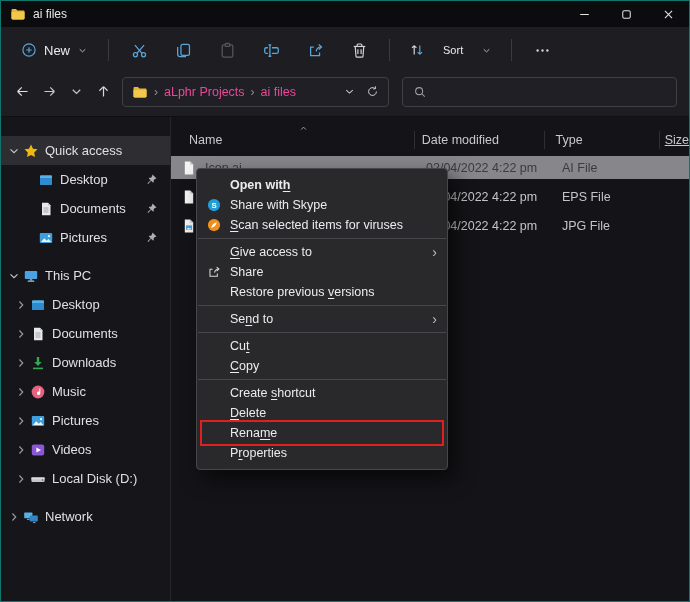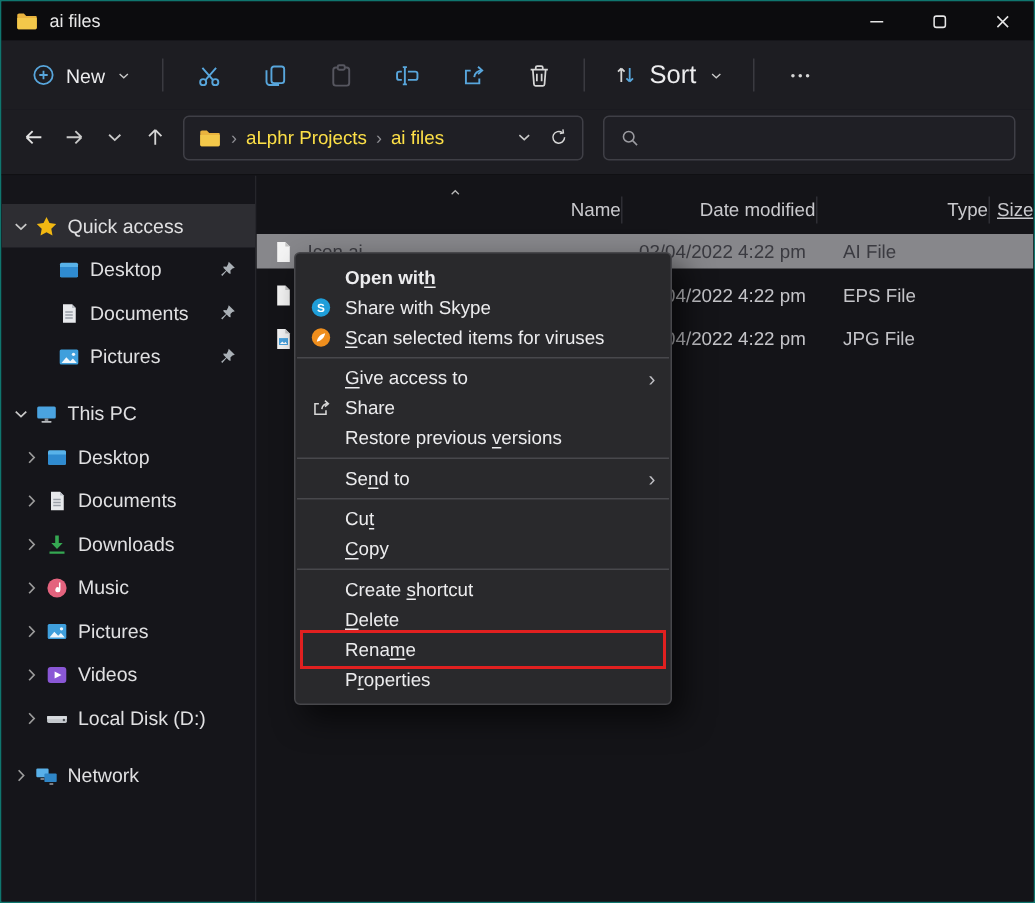--- a/index.html
+++ b/index.html
@@ -14,29 +14,29 @@
   .win-controls{margin-left:auto;display:flex;height:100%;}
   .win-btn{width:42px;height:100%;display:flex;align-items:center;justify-content:center;}
   .win-btn svg{width:15px;height:15px;}
 
   
   .toolbar{height:46px;flex:0 0 46px;background:#1d1d22;display:flex;align-items:center;padding:0 10px;}
   .tb-new{display:flex;align-items:center;gap:7px;padding:6px 10px;border-radius:4px;color:#ececee;font-size:13px;}
   .tb-sep{width:1px;height:22px;background:#3a3a40;margin:0 10px;}
   .tb-ibtn{width:40px;height:34px;display:flex;align-items:center;justify-content:center;border-radius:4px;}
   .tb-ibtn svg{width:17px;height:17px;}
-  .tb-txtbtn{display:flex;align-items:center;gap:8px;padding:6px 9px;font-size:17px;color:#ececee;border-radius:4px;}
+  .tb-txtbtn{display:flex;align-items:center;gap:18px;padding:6px 9px;font-size:11px;color:#ececee;border-radius:4px;}
   .chev-sm svg{width:11px;height:11px;}
 
   
   .addressbar{height:44px;flex:0 0 44px;background:#1d1d22;display:flex;align-items:center;padding:0 12px 6px 8px;border-bottom:1px solid #101013;}
   .nav-btn{width:27px;height:27px;display:flex;align-items:center;justify-content:center;border-radius:4px;}
   .nav-btn svg{width:15px;height:15px;}
   .crumb-box{width:267px;height:30px;border:1px solid #3f3f46;border-radius:4px;background:#1f1f25;display:flex;align-items:center;padding:0 9px;margin-left:5px;gap:6px;}
-  .crumb{font-size:12.5px;color:#fde047;white-space:nowrap;}
+  .crumb{font-size:12.5px;color:#ec4899;white-space:nowrap;}
   .crumb-sep{color:#8f8f95;font-size:12px;}
   .crumb-actions{margin-left:auto;display:flex;align-items:center;gap:10px;}
   .crumb-actions svg{width:13px;height:13px;}
   .search-box{flex:1;margin-left:13px;height:30px;display:flex;align-items:center;gap:8px;padding:0 10px;border:1px solid #3f3f46;border-radius:4px;background:#1f1f25;}
   .search-box input{background:transparent;border:none;outline:none;color:#ddd;font-size:12.5px;width:100%;font-family:"Liberation Sans",sans-serif;}
   .search-box input::placeholder{color:#8e8e94;}
   .search-box svg{width:14px;height:14px;}
 
   
   .main{flex:1;display:flex;overflow:hidden;background:#15151a;}
@@ -48,21 +48,21 @@
   .side-label{margin-left:6px;}
   .qa-child{padding-left:37px;}
   .tpc-child{padding-left:13px;}
   .pin{margin-left:auto;margin-right:12px;}
   .pin svg{width:13px;height:13px;}
   .side-gap{height:9px;}
 
   
   .filearea{flex:1;position:relative;padding-top:10px;background:#141418;overflow:hidden;}
   .list-header{height:26px;display:flex;align-items:center;position:relative;color:#c9c9cd;font-size:12.5px;}
-  .hcol{height:100%;display:flex;align-items:center;position:relative;justify-content:flex-end;}
+  .hcol{height:100%;display:flex;align-items:center;position:relative;}
   .hc0{width:247px;padding-left:18px;}
   .hc1{width:132px;padding-left:8px;}
   .hc2{width:117px;padding-left:12px;}
   .hc3{flex:1;padding-left:6px;text-decoration:underline;}
   .hcol:not(.hc0)::before{content:"";position:absolute;left:0;top:4px;bottom:4px;width:1px;background:#2e2e34;}
   .sort-caret{position:absolute;left:127px;top:-4px;}
   .sort-caret svg{width:11px;height:11px;}
   .file-row{height:29px;display:flex;align-items:center;font-size:12.5px;color:#d2d2d6;}
   .file-row.sel{height:23px;margin:3px 0;background:var(--selection-gray,#87878b);color:#35353b;}
   .file-row.sel .cell{color:#3a3a40;}

